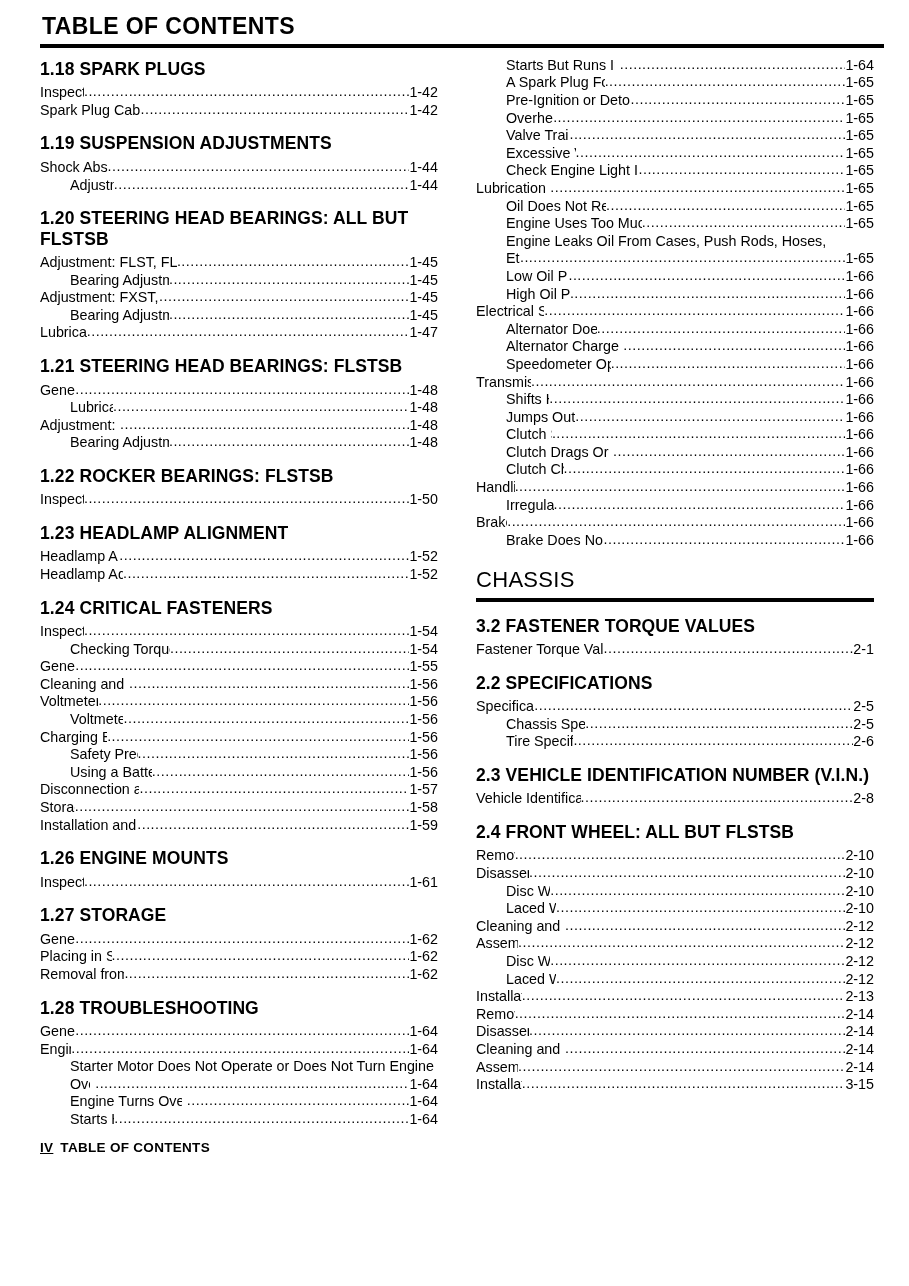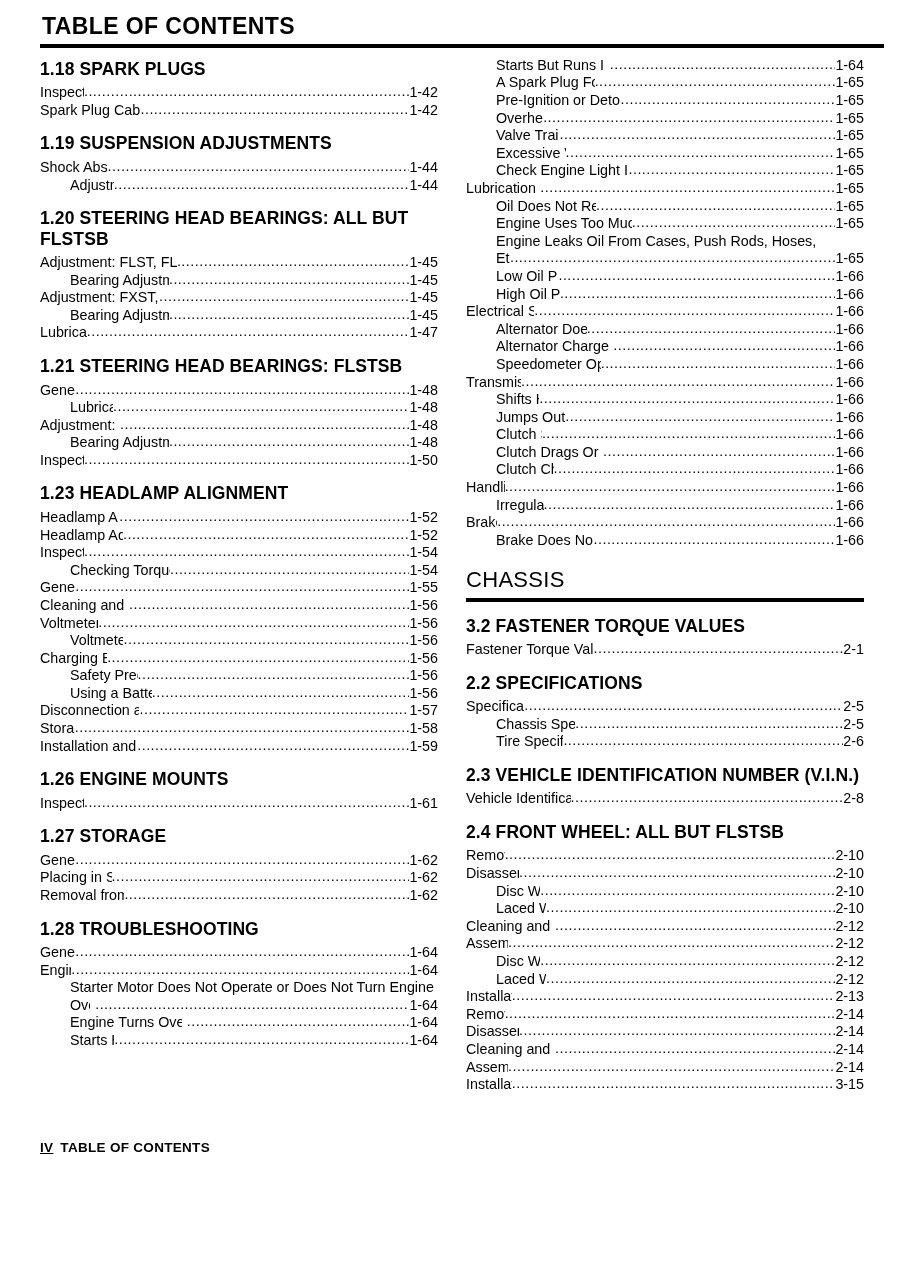--- a/index.html
+++ b/index.html
@@ -40,21 +40,21 @@
 
   
   .columns {
     display: flex;
     align-items: flex-start;
   }
   .col {
     width: 398px;
     flex: 0 0 398px;
   }
-  .col-left { margin-right: 28px; }
+  .col-left { margin-right: 38px; }
 
   
   .chapter-head {
     font-size: 22px;
     font-weight: normal;
     letter-spacing: 0.3px;
     line-height: 1.1;
     margin: 19px 0 5px 0;
   }
   .chapter-rule {
@@ -191,36 +191,38 @@
         <div class="entry lvl0">
           <span class="etext">Adjustment: FLSTSB</span>
           <span class="leader"></span>
           <span class="epage">1-48</span>
         </div>
         <div class="entry lvl1">
           <span class="etext">Bearing  Adjustment  (Fall-away)</span>
           <span class="leader"></span>
           <span class="epage">1-48</span>
         </div>
+        <div class="section-head">1.22 ROCKER BEARINGS: FLSTSB</div>
         <div class="entry lvl0">
           <span class="etext">Inspection</span>
           <span class="leader"></span>
           <span class="epage">1-50</span>
         </div>
         <div class="section-head">1.23 HEADLAMP ALIGNMENT</div>
         <div class="entry lvl0">
           <span class="etext">Headlamp  Alignment</span>
           <span class="leader"></span>
           <span class="epage">1-52</span>
         </div>
         <div class="entry lvl0">
           <span class="etext">Headlamp  Adjustment</span>
           <span class="leader"></span>
           <span class="epage">1-52</span>
         </div>
+        <div class="section-head">1.24 CRITICAL FASTENERS</div>
         <div class="entry lvl0">
           <span class="etext">Inspection</span>
           <span class="leader"></span>
           <span class="epage">1-54</span>
         </div>
         <div class="entry lvl1">
           <span class="etext">Checking Torques on Fasteners</span>
           <span class="leader"></span>
           <span class="epage">1-54</span>
         </div>

